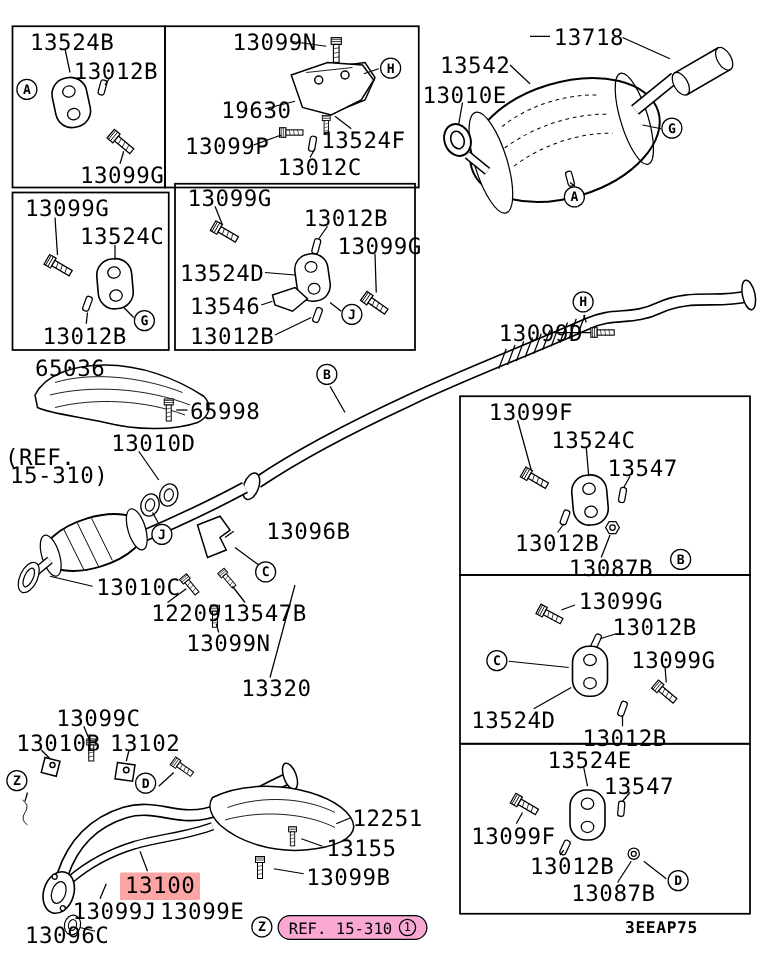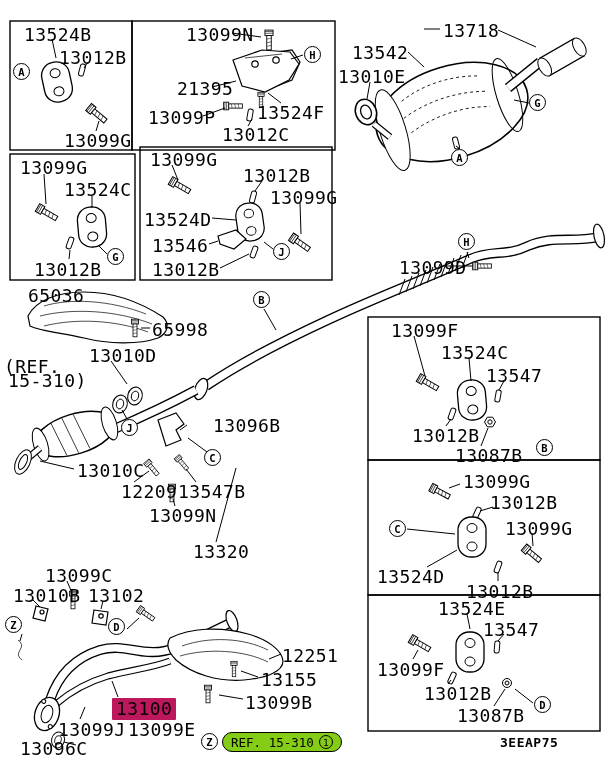--- a/index.html
+++ b/index.html
@@ -6,21 +6,21 @@
   .canvas{position:relative;width:609px;height:768px;background:#fff;overflow:hidden;
           font-family:"DejaVu Sans Mono","Liberation Mono",monospace;}
   .canvas svg{position:absolute;left:0;top:0}
   .labels-layer{position:absolute;left:0;top:0;width:100%;height:100%}
   .part-label{position:absolute;font-size:18px;line-height:1;letter-spacing:.4px;color:#000;white-space:pre}
   .part-label.hl{padding:2px 4px;margin:-2px -4px;border-radius:1px}
   .callout{position:absolute;width:17px;height:17px;box-sizing:border-box;border:1.5px solid #000;
            border-radius:50%;display:flex;align-items:center;justify-content:center;
            font-size:10.5px;font-weight:bold;background:#fff;color:#000}
   .ref-pill{position:absolute;left:222px;top:732px;height:20px;box-sizing:border-box;border:1.6px solid #000;
-            border-radius:10px;display:flex;align-items:center;gap:5px;padding:0 8px;font-size:12.5px;background:#84cc16}
+            border-radius:10px;display:flex;align-items:center;gap:5px;padding:0 8px;font-size:12.5px;background:#f9a8d4}
   .ref-num{width:14px;height:14px;box-sizing:border-box;border:1.3px solid #000;border-radius:50%;
            display:flex;align-items:center;justify-content:center;font-size:9.5px}
   .diagram-code{position:absolute;left:500px;top:735px;font-size:13px;font-weight:bold;letter-spacing:.5px}
   
   .box{fill:none;stroke:#000;stroke-width:1.4}
   .ln{stroke:#000;stroke-width:1}
   .po{stroke:#000;stroke-width:10;fill:none}
   .pi{stroke:#fff;stroke-width:7.4;fill:none}
   .po2{stroke:#000;stroke-width:7;fill:none}
   .pi2{stroke:#fff;stroke-width:4.8;fill:none}
@@ -304,21 +304,21 @@
     <line class="ln" x1="494" y1="706" x2="505" y2="689"></line>
     <line class="ln" x1="533" y1="703" x2="515" y2="689"></line>
   </g>
 </svg>
 
 <div class="labels-layer">
       <span class="part-label" style="left: 24px; top: 26px;">13524B</span>
       <span class="part-label" style="left: 59px; top: 49px;">13012B</span>
       <span class="part-label" style="left: 64px; top: 132px;">13099G</span>
       <span class="part-label" style="left: 186px; top: 26px;">13099N</span>
-      <span class="part-label" style="left: 177px; top: 80px;">21395</span>
+      <span class="part-label" style="left: 177px; top: 80px;">19630</span>
       <span class="part-label" style="left: 148px; top: 109px;">13099P</span>
       <span class="part-label" style="left: 257px; top: 104px;">13524F</span>
       <span class="part-label" style="left: 222px; top: 126px;">13012C</span>
       <span class="part-label" style="left: 352px; top: 44px;">13542</span>
       <span class="part-label" style="left: 443px; top: 22px;">13718</span>
       <span class="part-label" style="left: 338px; top: 68px;">13010E</span>
       <span class="part-label" style="left: 20px; top: 159px;">13099G</span>
       <span class="part-label" style="left: 64px; top: 181px;">13524C</span>
       <span class="part-label" style="left: 34px; top: 261px;">13012B</span>
       <span class="part-label" style="left: 150px; top: 151px;">13099G</span>
@@ -353,21 +353,21 @@
       <span class="part-label" style="left: 483px; top: 621px;">13547</span>
       <span class="part-label" style="left: 377px; top: 661px;">13099F</span>
       <span class="part-label" style="left: 424px; top: 685px;">13012B</span>
       <span class="part-label" style="left: 457px; top: 707px;">13087B</span>
       <span class="part-label" style="left: 45px; top: 567px; text-align: center;">13099C</span>
       <span class="part-label" style="left: 13px; top: 587px;">13010B</span>
       <span class="part-label" style="left: 88px; top: 587px;">13102</span>
       <span class="part-label" style="left: 282px; top: 647px;">12251</span>
       <span class="part-label" style="left: 261px; top: 671px;">13155</span>
       <span class="part-label" style="left: 245px; top: 694px;">13099B</span>
-      <span class="part-label hl" style="left: 116px; top: 700px; background: #be185d;">13100</span>
+      <span class="part-label hl" style="left: 100px; top: 700px; background: #fca5a5;">13100</span>
       <span class="part-label" style="left: 58px; top: 721px;">13099J</span>
       <span class="part-label" style="left: 128px; top: 721px;">13099E</span>
       <span class="part-label" style="left: 20px; top: 740px;">13096C</span>
       <span class="callout" style="left: 13px; top: 63px;">A</span>
       <span class="callout" style="left: 304px; top: 46px;">H</span>
       <span class="callout" style="left: 529px; top: 94px;">G</span>
       <span class="callout" style="left: 451px; top: 149px;">A</span>
       <span class="callout" style="left: 107px; top: 248px;">G</span>
       <span class="callout" style="left: 273px; top: 243px;">J</span>
       <span class="callout" style="left: 253px; top: 291px;">B</span>

